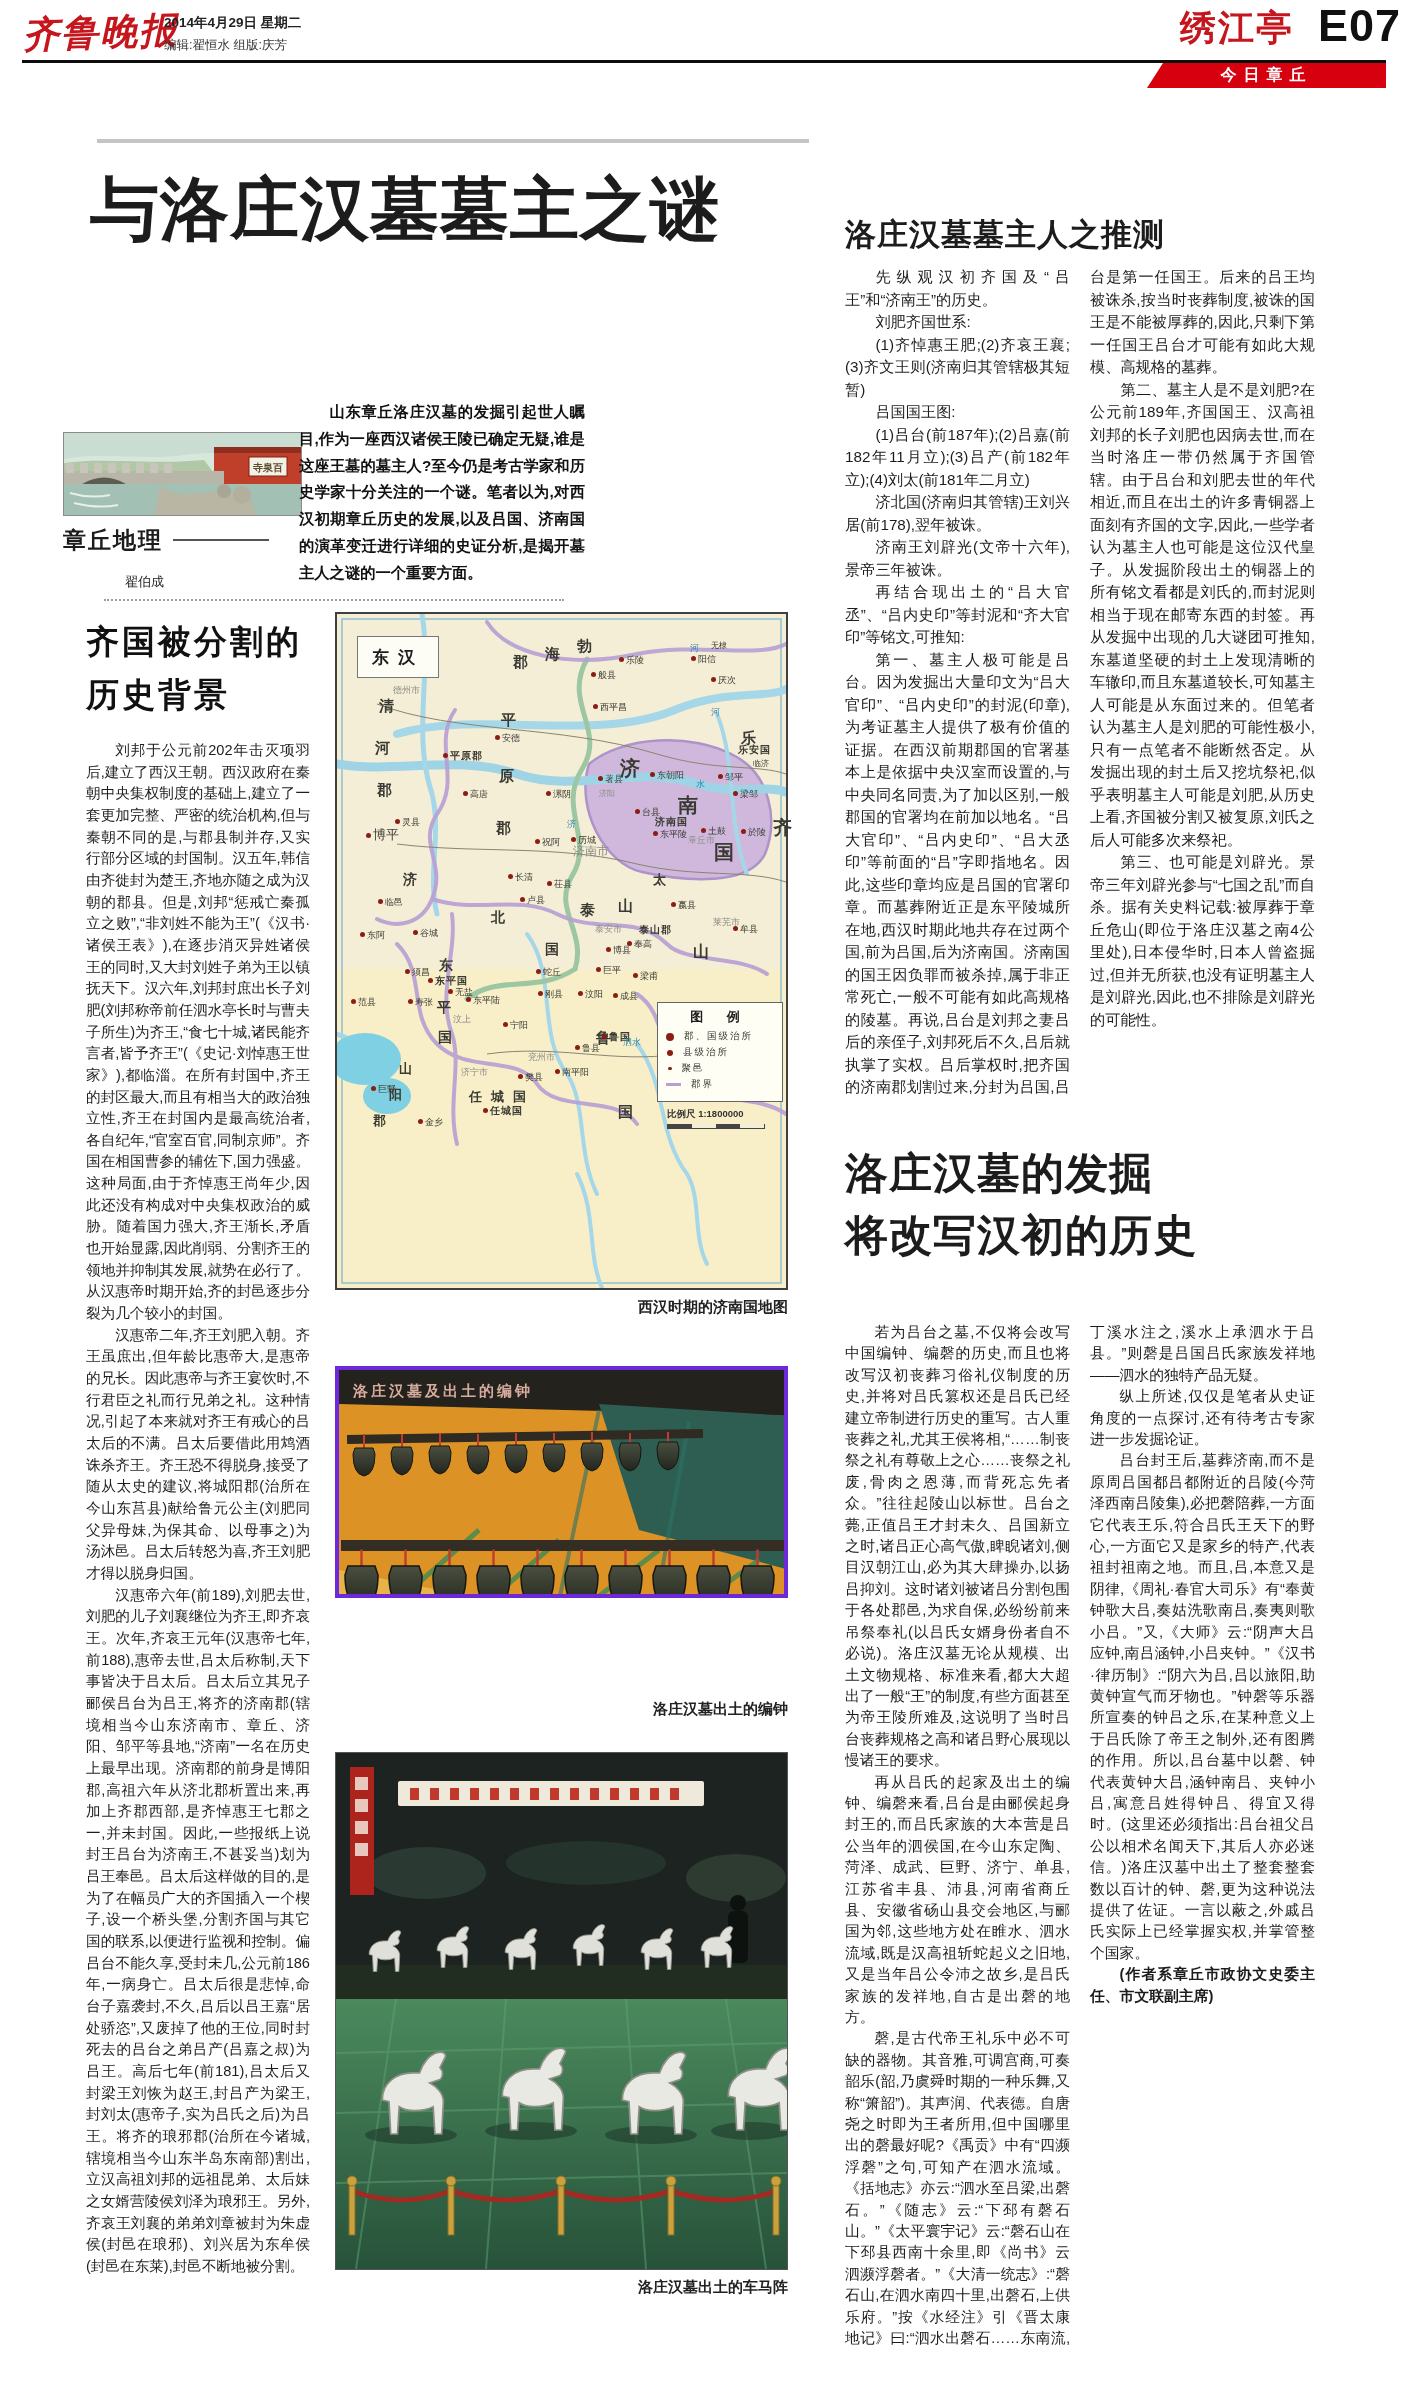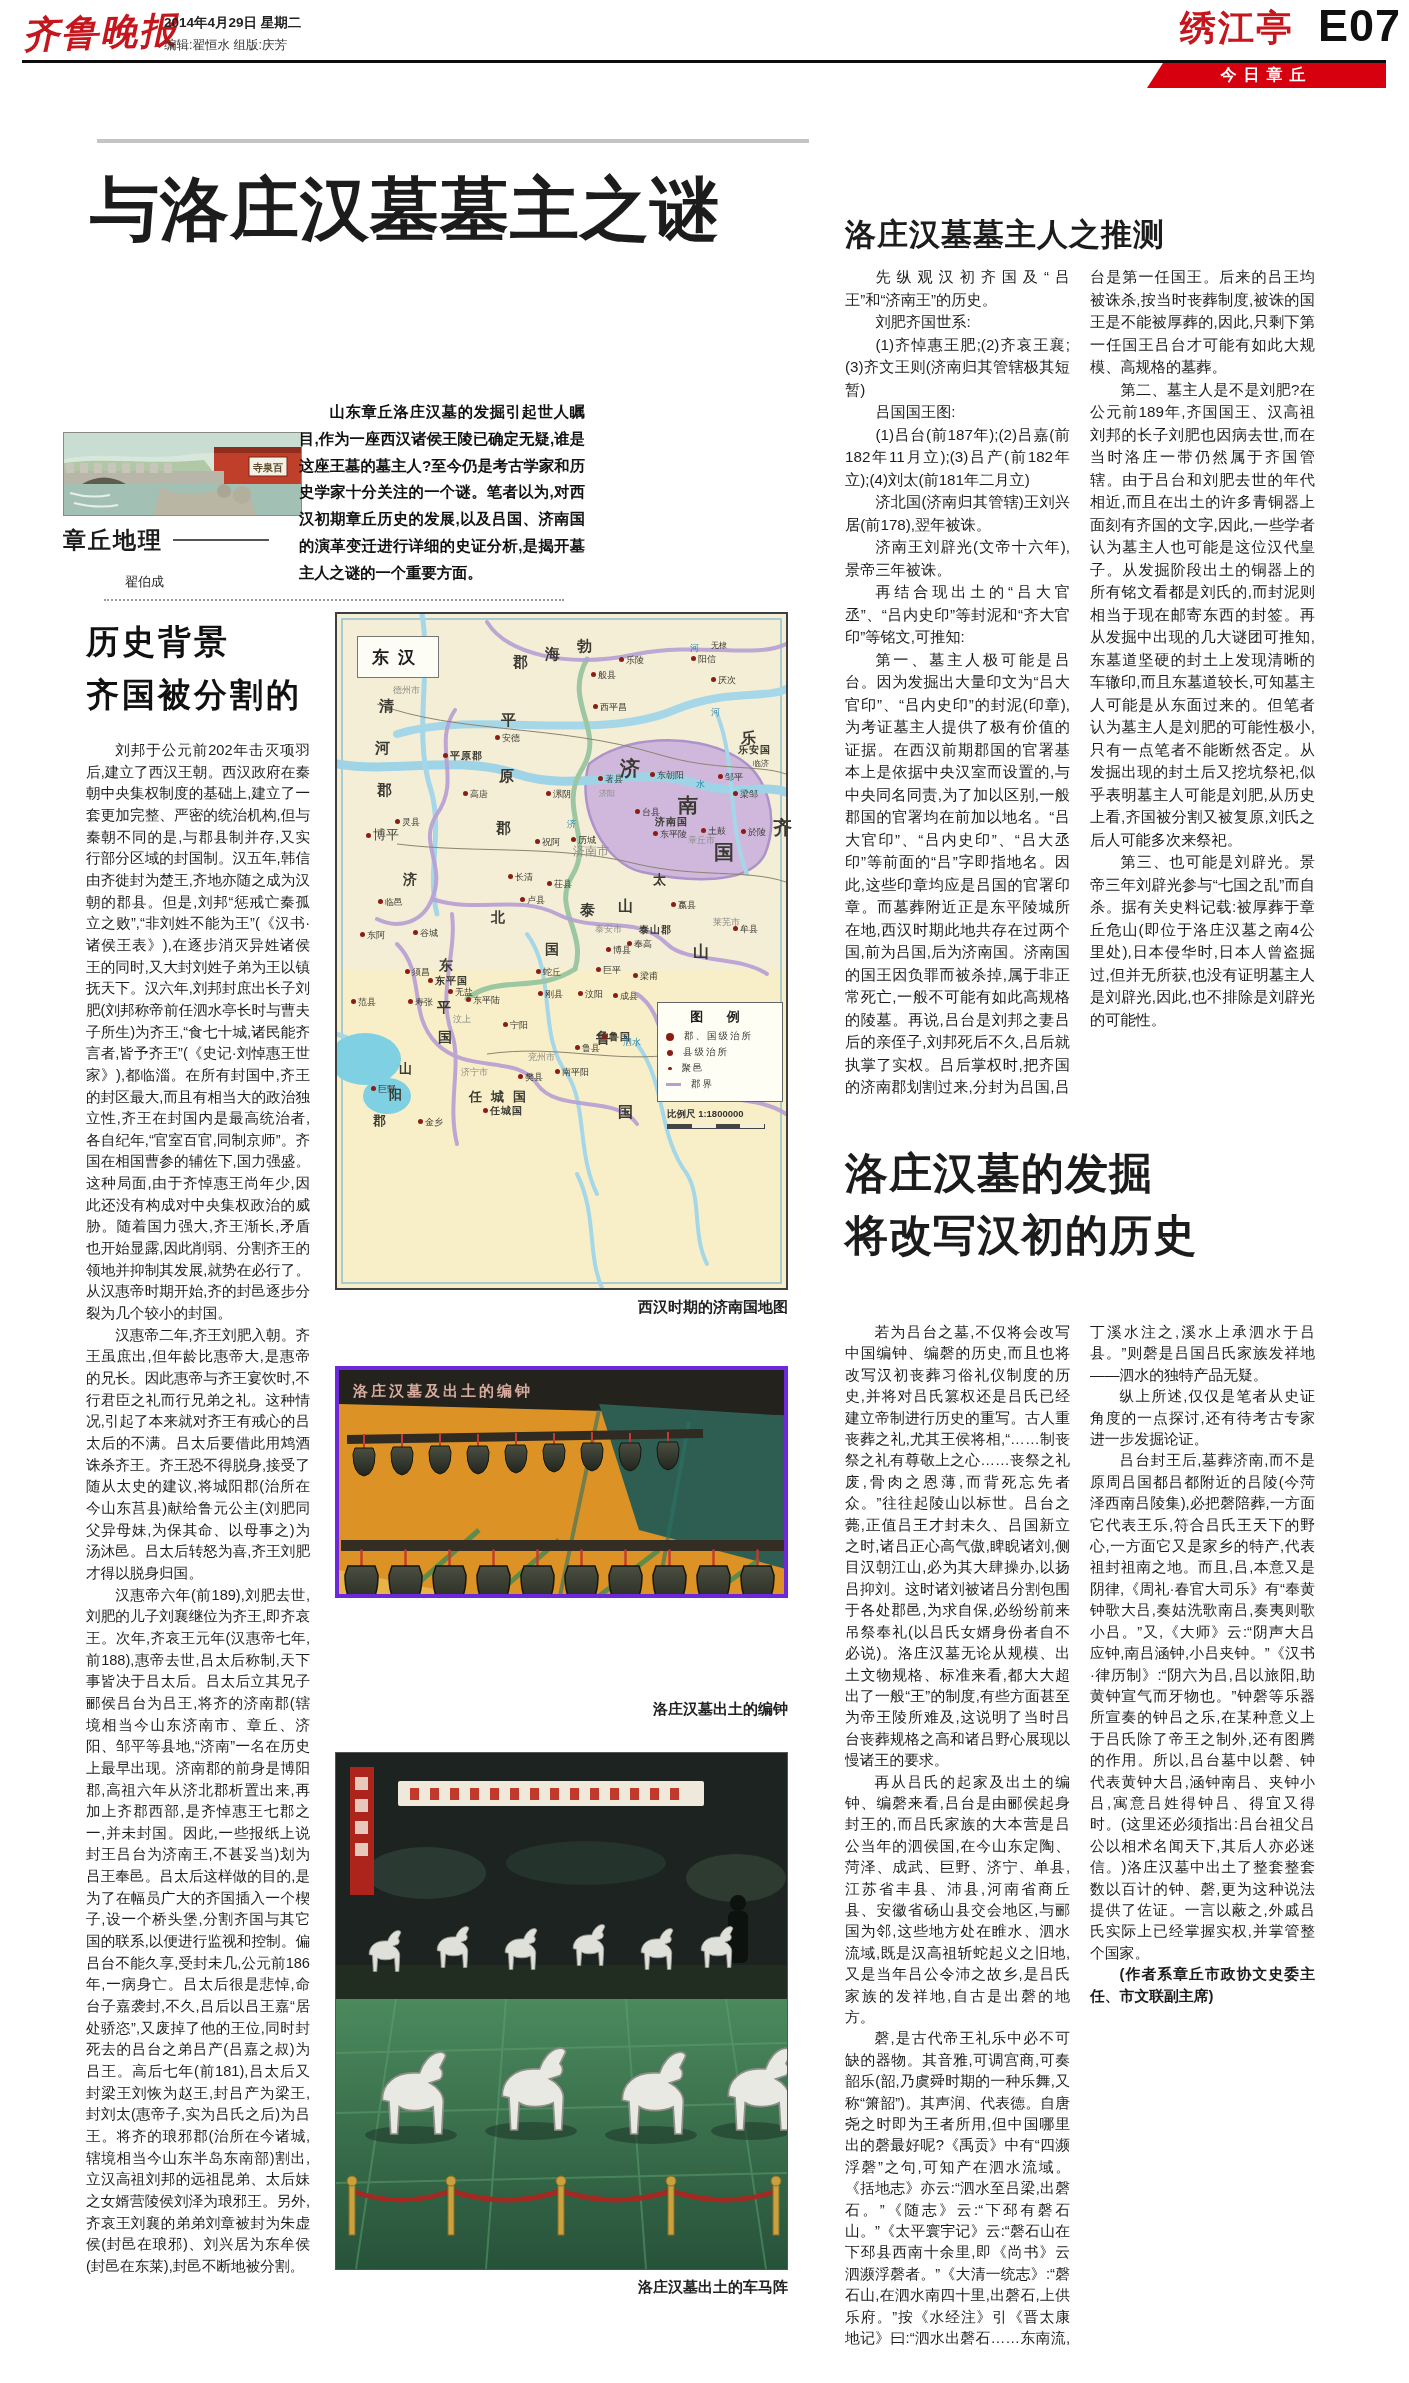--- a/index.html
+++ b/index.html
@@ -129,22 +129,22 @@
     <div class="kicker-row">
       <span class="kicker-label">章丘地理</span><span class="kicker-line"></span>
     </div>
   </div>
 
   <div class="abs lede">山东章丘洛庄汉墓的发掘引起世人瞩目,作为一座西汉诸侯王陵已确定无疑,谁是这座王墓的墓主人?至今仍是考古学家和历史学家十分关注的一个谜。笔者以为,对西汉初期章丘历史的发展,以及吕国、济南国的演革变迁进行详细的史证分析,是揭开墓主人之谜的一个重要方面。</div>
   <div class="abs author">翟伯成</div>
   <div class="abs dotrule"></div>
 
   <div class="abs sec-title-l">
+    <div>齐国被分割的</div>
     <div>历史背景</div>
-    <div>齐国被分割的</div>
   </div>
   <div class="abs body-left">
       <p>刘邦于公元前202年击灭项羽后,建立了西汉王朝。西汉政府在秦朝中央集权制度的基础上,建立了一套更加完整、严密的统治机构,但与秦朝不同的是,与郡县制并存,又实行部分区域的封国制。汉五年,韩信由齐徙封为楚王,齐地亦随之成为汉朝的郡县。但是,刘邦“惩戒亡秦孤立之败”,“非刘姓不能为王”(《汉书·诸侯王表》),在逐步消灭异姓诸侯王的同时,又大封刘姓子弟为王以镇抚天下。汉六年,刘邦封庶出长子刘肥(刘邦称帝前任泗水亭长时与曹夫子所生)为齐王,“食七十城,诸民能齐言者,皆予齐王”(《史记·刘悼惠王世家》),都临淄。在所有封国中,齐王的封区最大,而且有相当大的政治独立性,齐王在封国内是最高统治者,各自纪年,“官室百官,同制京师”。齐国在相国曹参的辅佐下,国力强盛。这种局面,由于齐悼惠王尚年少,因此还没有构成对中央集权政治的威胁。随着国力强大,齐王渐长,矛盾也开始显露,因此削弱、分割齐王的领地并抑制其发展,就势在必行了。从汉惠帝时期开始,齐的封邑逐步分裂为几个较小的封国。</p>
       <p>汉惠帝二年,齐王刘肥入朝。齐王虽庶出,但年龄比惠帝大,是惠帝的兄长。因此惠帝与齐王宴饮时,不行君臣之礼而行兄弟之礼。这种情况,引起了本来就对齐王有戒心的吕太后的不满。吕太后要借此用鸩酒诛杀齐王。齐王恐不得脱身,接受了随从太史的建议,将城阳郡(治所在今山东莒县)献给鲁元公主(刘肥同父异母妹,为保其命、以母事之)为汤沐邑。吕太后转怒为喜,齐王刘肥才得以脱身归国。</p>
       <p>汉惠帝六年(前189),刘肥去世,刘肥的儿子刘襄继位为齐王,即齐哀王。次年,齐哀王元年(汉惠帝七年,前188),惠帝去世,吕太后称制,天下事皆决于吕太后。吕太后立其兄子郦侯吕台为吕王,将齐的济南郡(辖境相当今山东济南市、章丘、济阳、邹平等县地,“济南”一名在历史上最早出现。济南郡的前身是博阳郡,高祖六年从济北郡析置出来,再加上齐郡西部,是齐悼惠王七郡之一,并未封国。因此,一些报纸上说封王吕台为济南王,不甚妥当)划为吕王奉邑。吕太后这样做的目的,是为了在幅员广大的齐国插入一个楔子,设一个桥头堡,分割齐国与其它国的联系,以便进行监视和控制。偏吕台不能久享,受封未几,公元前186年,一病身亡。吕太后很是悲悼,命台子嘉袭封,不久,吕后以吕王嘉“居处骄恣”,又废掉了他的王位,同时封死去的吕台之弟吕产(吕嘉之叔)为吕王。高后七年(前181),吕太后又封梁王刘恢为赵王,封吕产为梁王,封刘太(惠帝子,实为吕氏之后)为吕王。将齐的琅邪郡(治所在今诸城,辖境相当今山东半岛东南部)割出,立汉高祖刘邦的远祖昆弟、太后妹之女婿营陵侯刘泽为琅邪王。另外,齐哀王刘襄的弟弟刘章被封为朱虚侯(封邑在琅邪)、刘兴居为东牟侯(封邑在东莱),封邑不断地被分割。</p>
     </div>
 
   <div class="abs figure" id="map-fig">
     <svg width="449" height="674" viewBox="0 0 449 674" preserveAspectRatio="none">
       <rect width="449" height="674" fill="#f5eed6"></rect>

